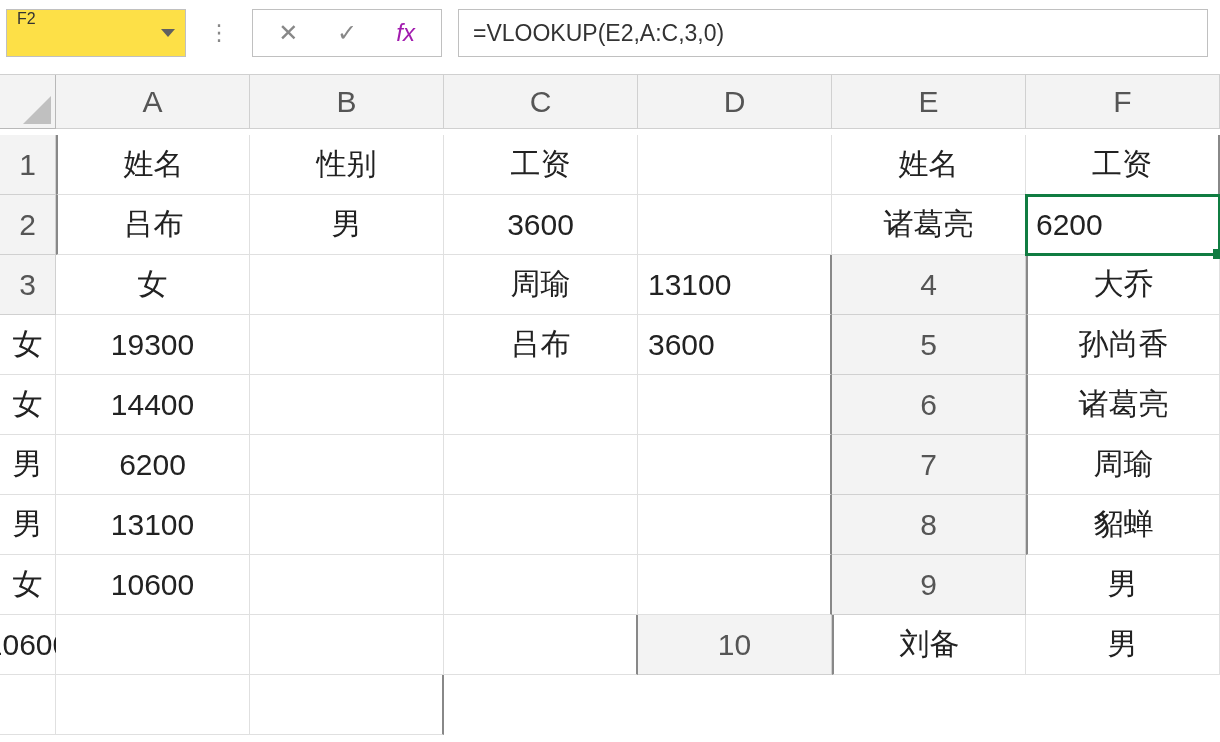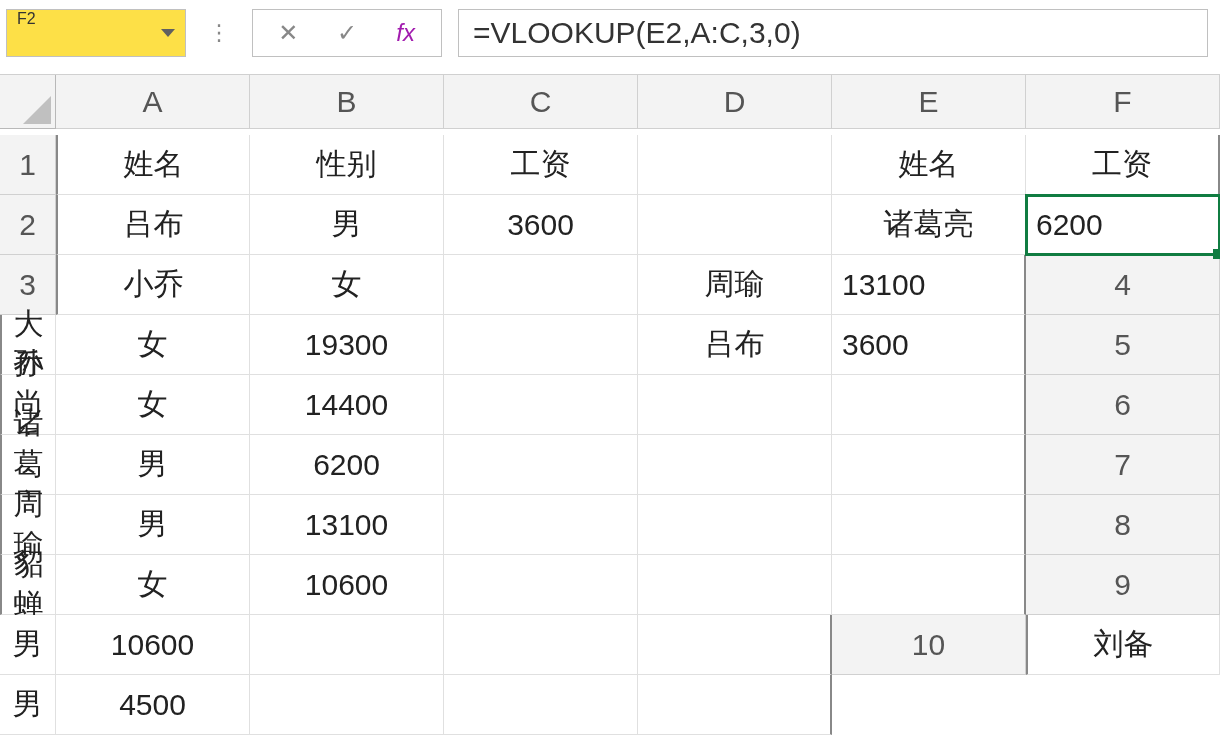--- a/index.html
+++ b/index.html
@@ -69,21 +69,21 @@
     color: #a21caf;
   }
   .formula-input {
     flex: 1;
     height: 48px;
     border: 1px solid #c0c0c0;
     background: #fff;
     display: flex;
     align-items: center;
     padding: 0 14px;
-    font-size: 30px;
+    font-size: 23px;
     color: #333;
     margin-right: 6px;
   }
 
   
   .grid {
     display: grid;
     grid-template-columns: 56px repeat(5, 194px) 194px;
     grid-auto-rows: 60px;
   }
@@ -191,21 +191,20 @@
 
   <div class="row-header">2</div>
   <div class="cell thick-left">吕布</div>
   <div class="cell">男</div>
   <div class="cell">3600</div>
   <div class="cell"></div>
   <div class="cell">诸葛亮</div>
   <div class="cell thick-right-dark left-align active-cell">6200</div>
 
   <div class="row-header">3</div>
-  <div class="cell thick-left">小乔</div>
   <div class="cell">女</div>
   <div class="cell"></div>
   <div class="cell">周瑜</div>
   <div class="cell thick-right-dark left-align">13100</div>
 
   <div class="row-header">4</div>
   <div class="cell thick-left">大乔</div>
   <div class="cell">女</div>
   <div class="cell">19300</div>
   <div class="cell"></div>
@@ -247,17 +246,16 @@
   <div class="row-header">9</div>
   <div class="cell">男</div>
   <div class="cell">10600</div>
   <div class="cell"></div>
   <div class="cell"></div>
   <div class="cell thick-right-dark"></div>
 
   <div class="row-header">10</div>
   <div class="cell thick-left">刘备</div>
   <div class="cell">男</div>
-  <div class="cell">4500</div>
   <div class="cell"></div>
   <div class="cell"></div>
   <div class="cell thick-right-dark"></div>
 </div>
 
 </body></html>

